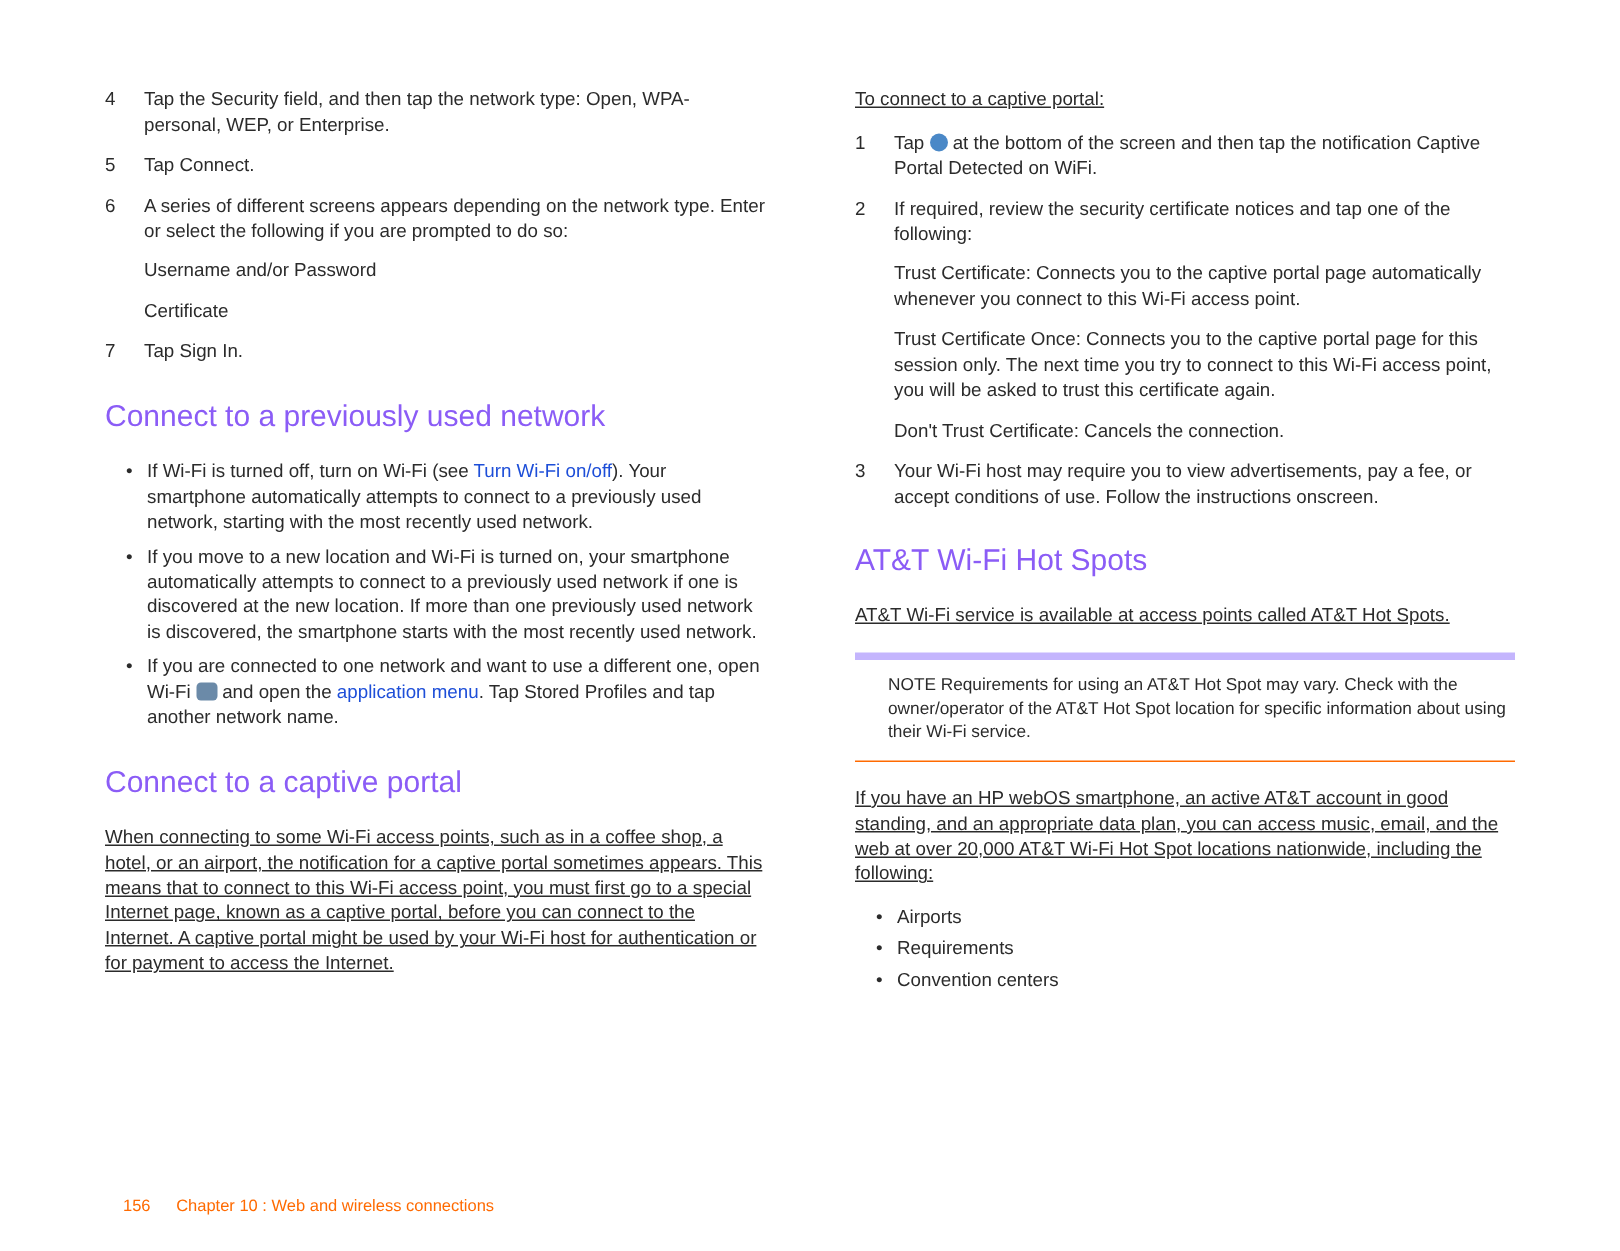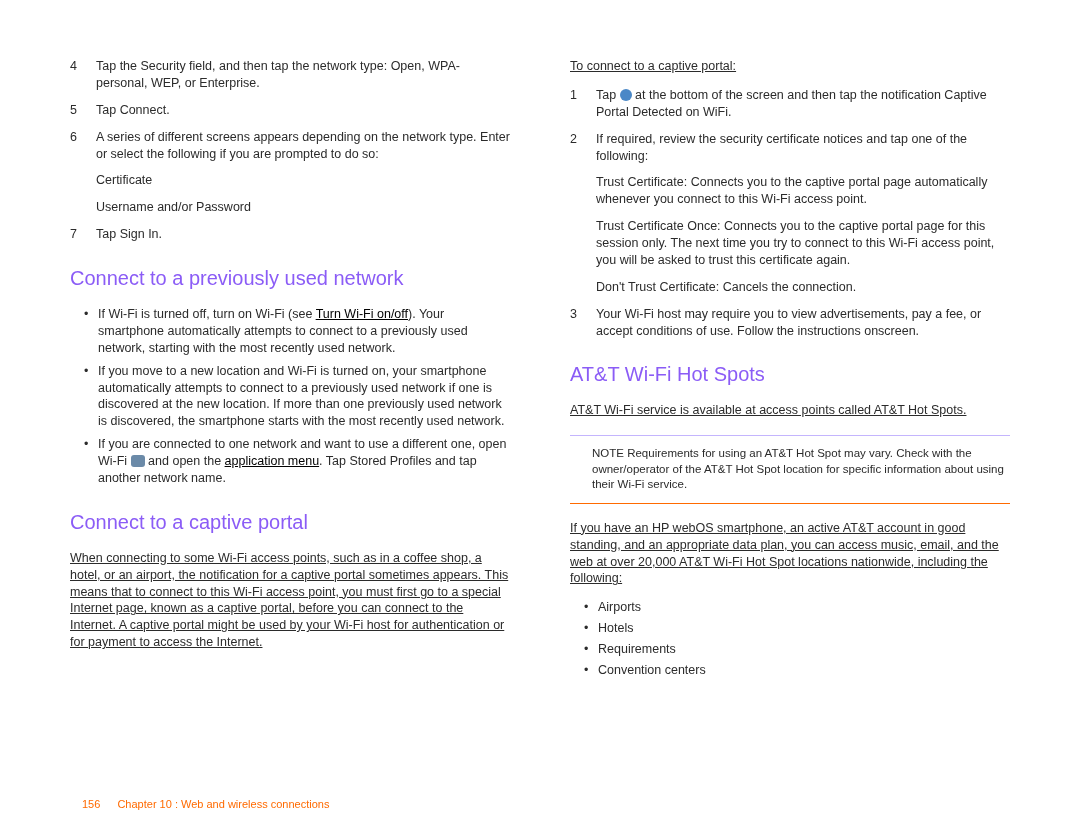--- a/index.html
+++ b/index.html
@@ -28,35 +28,35 @@
     font-weight: 300;
     margin: 22px 0 14px 0;
     color: #8b5cf6;
   }
   .ol { list-style: none; padding: 0; margin: 0; }
   .ol > li { display: flex; margin-bottom: 10px; }
   .ol > li .num { width: 26px; flex-shrink: 0; }
   .ol > li .txt { flex: 1; }
   .sub { margin-left: 26px; margin-bottom: 10px; }
   b { font-weight: 400; }
-  .link { color: #000000; text-decoration: underline; }
+  .link { color: #1d4ed8; }
   .ul { list-style: none; padding: 0; margin: 0 0 10px 14px; }
   .ul > li { position: relative; padding-left: 14px; margin-bottom: 4px; }
   .ul > li:before { content: "•"; position: absolute; left: 0; }
   .ul.wide > li { margin-bottom: 6px; }
   .icon {
     display: inline-block;
     width: 14px; height: 12px;
     vertical-align: -2px;
     border-radius: 3px;
   }
   .icon-wifi { background: #6b8aa8; }
   .icon-globe { background: #4a88c7; border-radius: 50%; width:12px; height:12px; }
   .note-box {
-    border-top: 1px solid #c4b5fd;
+    border-top: 5px solid #c4b5fd;
     border-bottom: 1px solid #ff6a00;
     padding: 10px 6px 10px 22px;
     margin: 16px 0 16px 0;
     font-size: 11.5px;
   }
   .para { margin-bottom: 12px; text-decoration: underline; }
   .footer {
     position: absolute;
     left: 82px;
     bottom: 24px;
@@ -83,24 +83,24 @@
         <span class="txt">
           <span>Tap </span><b>Connect</b><span>.</span>
         </span>
       </li>
       <li>
         <span class="num">6</span>
         <span class="txt">A series of different screens appears depending on the network type. Enter or select the following if you are prompted to do so:</span>
       </li>
     </ol>
     <div class="sub">
-      <b>Certificate</b>
+      <b>Username</b><span> and/or </span><b>Password</b>
     </div>
     <div class="sub">
-      <b>Username</b><span> and/or </span><b>Password</b>
+      <b>Certificate</b>
     </div>
     <ol class="ol">
       <li>
         <span class="num">7</span>
         <span class="txt">
           <span>Tap </span><b>Sign In</b><span>.</span>
         </span>
       </li>
     </ol>
 
@@ -151,21 +151,20 @@
     </ol>
 
     <div class="h2">AT&amp;T Wi-Fi Hot Spots</div>
     <div class="para">AT&amp;T Wi-Fi service is available at access points called AT&amp;T Hot Spots.</div>
     <div class="note-box">
       <b>NOTE</b><span>  Requirements for using an AT&amp;T Hot Spot may vary. Check with the owner/operator of the AT&amp;T Hot Spot location for specific information about using their Wi-Fi service.</span>
     </div>
     <div class="para">If you have an HP webOS smartphone, an active AT&amp;T account in good standing, and an appropriate data plan, you can access music, email, and the web at over 20,000 AT&amp;T Wi-Fi Hot Spot locations nationwide, including the following:</div>
     <ul class="ul">
       <li>Airports</li>
-      <li>Hotels</li>
       <li>Requirements</li>
       <li>Convention centers</li>
     </ul>
   </div>
 </div>
 
 <div class="footer">
   <span class="pageno">156</span>
   <span>Chapter 10 : Web and wireless connections</span>
 </div>

